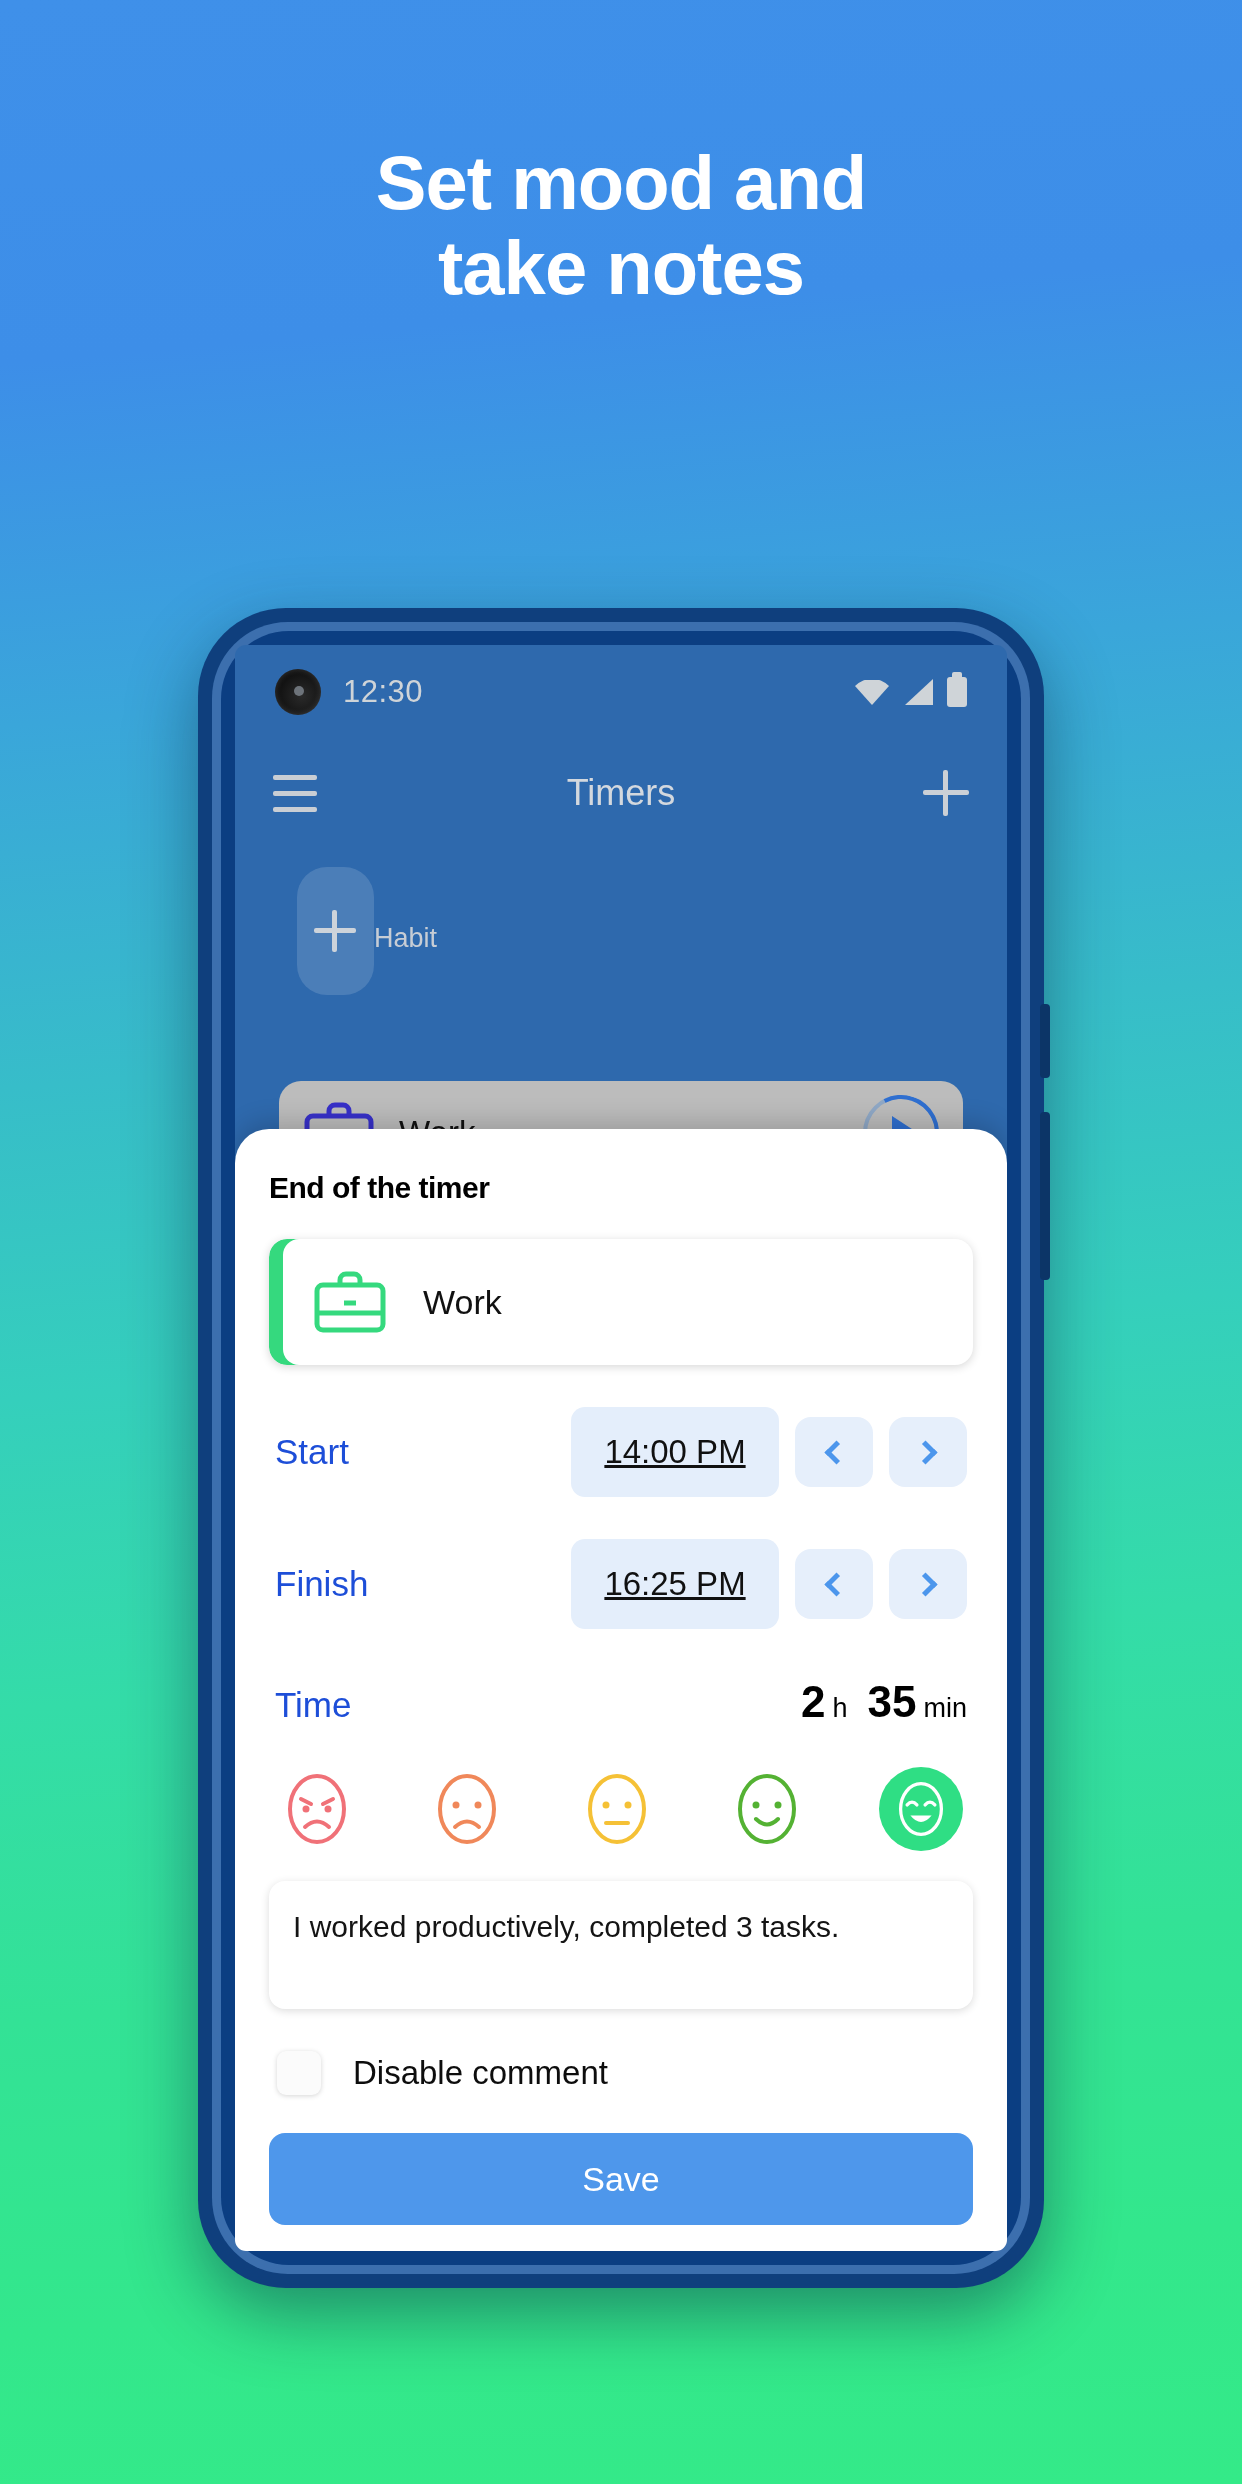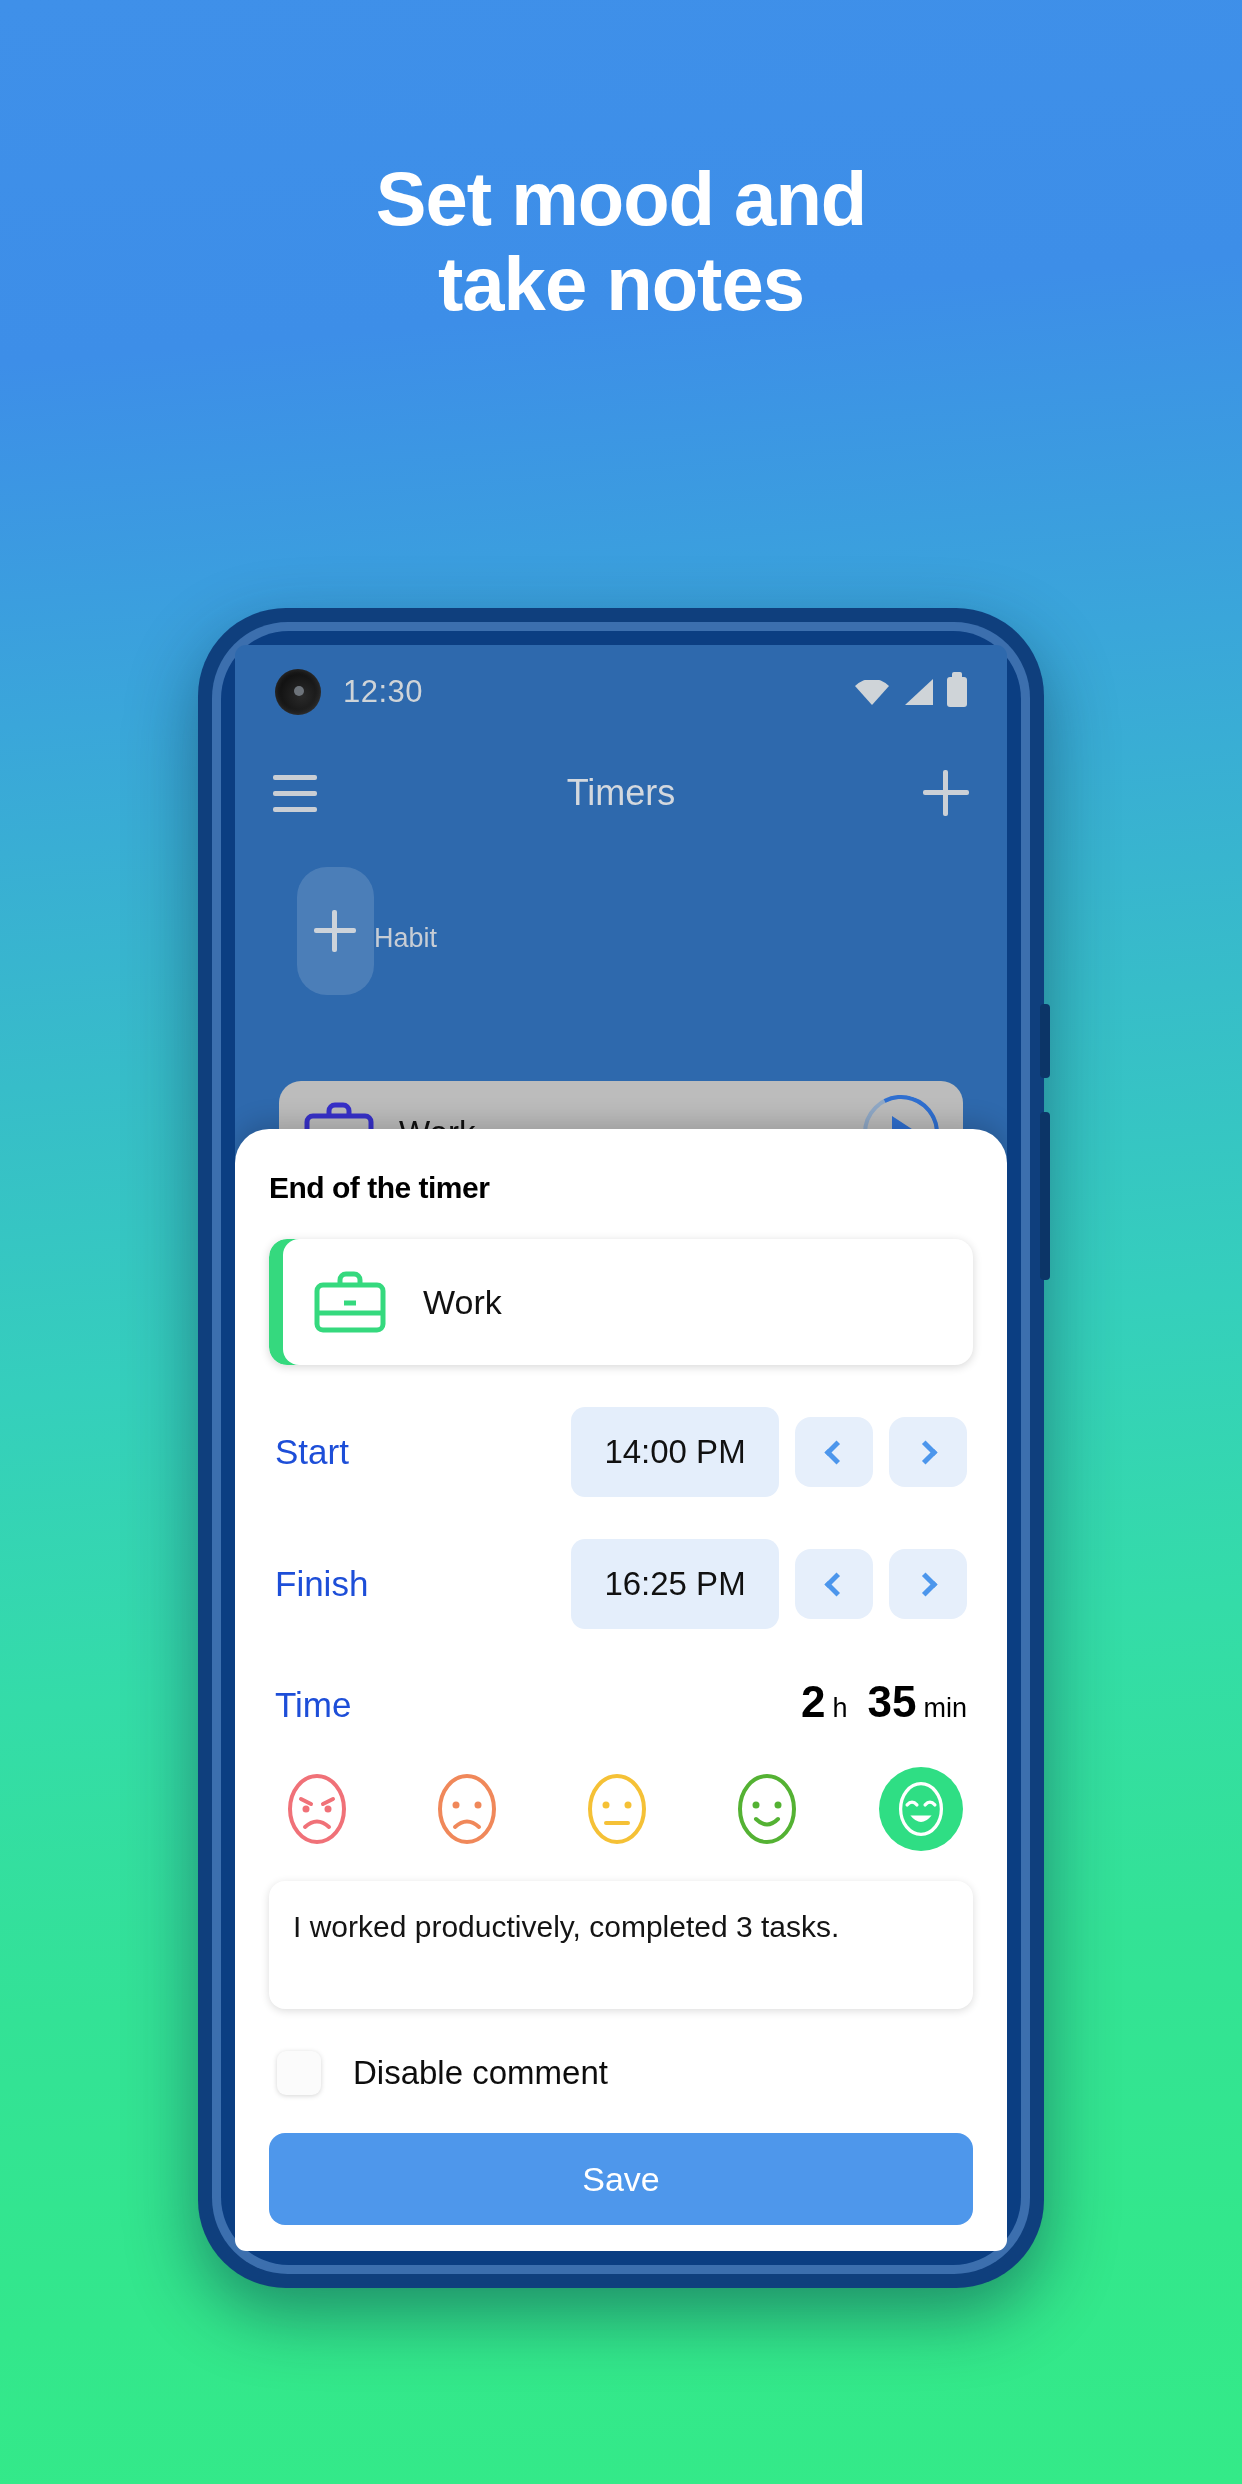--- a/index.html
+++ b/index.html
@@ -9,21 +9,20 @@
     background:linear-gradient(175deg,#3f90e9 0%,#3d8ee8 14%,#3aa6da 28%,#37bdc9 42%,#35cfbc 54%,#34dca8 66%,#33e296 78%,#33e78c 90%,#34ea88 100%);
     position:relative;
   }
 
   
   .headline{
     position:absolute; top:140px; left:0; width:1242px;
     text-align:center; color:#ffffff;
     font-size:76px; font-weight:bold; line-height:1.12;
     letter-spacing:-1px;
-    margin-top:16px;
   }
 
   
   .phone{
     position:absolute; left:198px; top:608px;
     width:846px; height:1680px;
     border-radius:88px;
     background:#0f3f7d;
     box-shadow:0 26px 70px rgba(7,30,60,.45);
     padding:14px;
@@ -165,21 +164,21 @@
   }
   .brief-green{ width:74px; height:64px; flex:none; position:relative; z-index:2; margin-left:10px;}
   .timer-card-label{ font-size:34px; color:#111; margin-left:36px; position:relative; z-index:2; }
 
   .field-row{
     display:flex; align-items:center; margin-top:42px; padding:0 6px;
   }
   .field-label{ font-size:35px; color:#1d4ed8; }
   .field-value{
     margin-left:auto; background:#e4eefb; border-radius:14px;
-    padding:26px 22px; font-size:33px; color:#111; min-width:208px; text-align:center;
+    padding:26px 22px; font-size:33px; color:#111; min-width:208px; text-align:center;text-decoration:underline;
   }
   .stepper{
     width:78px; height:70px; border-radius:16px; background:#e6effb;
     margin-left:16px; display:flex; align-items:center; justify-content:center; cursor:pointer;
   }
   .chev{ width:17px; height:17px; border-top:5px solid #4c96ec; border-right:5px solid #4c96ec; }
   .chev.left{ transform:rotate(-135deg); margin-left:5px; }
   .chev.right{ transform:rotate(45deg); margin-right:5px; }
 
   .time-row{ display:flex; align-items:baseline; margin-top:48px; padding:0 6px; }

